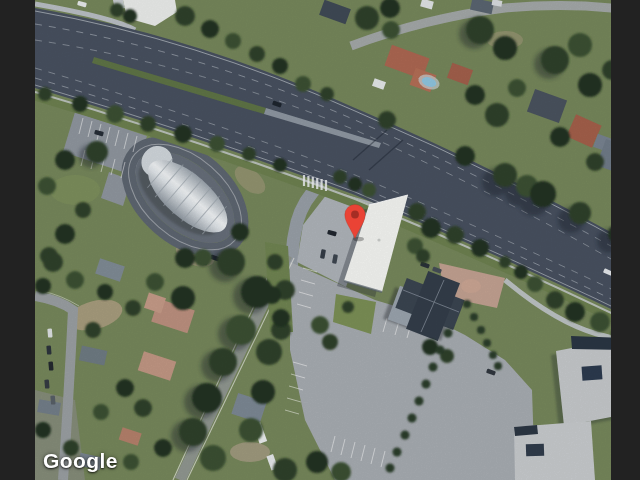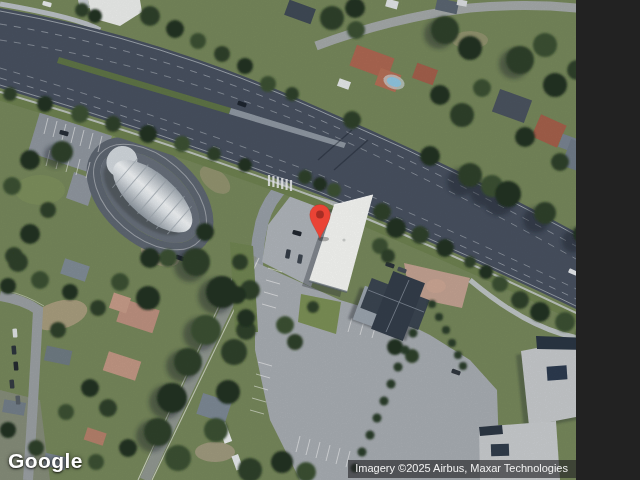--- a/index.html
+++ b/index.html
@@ -1,18 +1,18 @@
 <!DOCTYPE html>
 <html><head>
 <meta charset="utf-8">
 <style>
   html,body{margin:0;padding:0;background:#222;}
   .stage{
     position:relative;width:576px;height:480px;overflow:hidden;
-    font-family:"Liberation Sans",sans-serif;cursor:default;
+    font-family:"Liberation Sans",sans-serif;cursor:default;margin-left:35px;
   }
   .stage svg{position:absolute;left:0;top:0;display:block;}
   .google-logo{
     position:absolute;left:8px;bottom:7px;
     font-size:21px;font-weight:bold;letter-spacing:.4px;color:#fff;
     text-shadow:0 1px 2px rgba(0,0,0,.75),0 0 4px rgba(0,0,0,.5);
     user-select:none;
   }
   .attribution{
     position:absolute;right:0;bottom:2px;
@@ -434,16 +434,13 @@
   <rect x="0" y="0" width="640" height="480" filter="url(#grain)" opacity=".05"></rect>
 
   <g>
     <ellipse cx="323.5" cy="239" rx="5.5" ry="2.3" fill="#000000" opacity=".28"></ellipse>
     <path d="M320 238.5 C315.3 227.8 309.8 222 309.8 214.6 A10.2 10.2 0 1 1 330.2 214.6 C330.2 222 324.7 227.8 320 238.5 Z" stroke="#a52714" stroke-width=".5" stroke-opacity=".5" fill="#EA4335"></path>
     <circle cx="320" cy="214.5" r="3.9" opacity=".9" fill="#9E2B22"></circle>
   </g>
 </svg>
 
 <div class="google-logo">Google</div>
-<div class="attribution">
-  <span>Imagery ©2025 Airbus, Maxar Technologies</span>
 </div>
-</div>
 
 </body></html>

